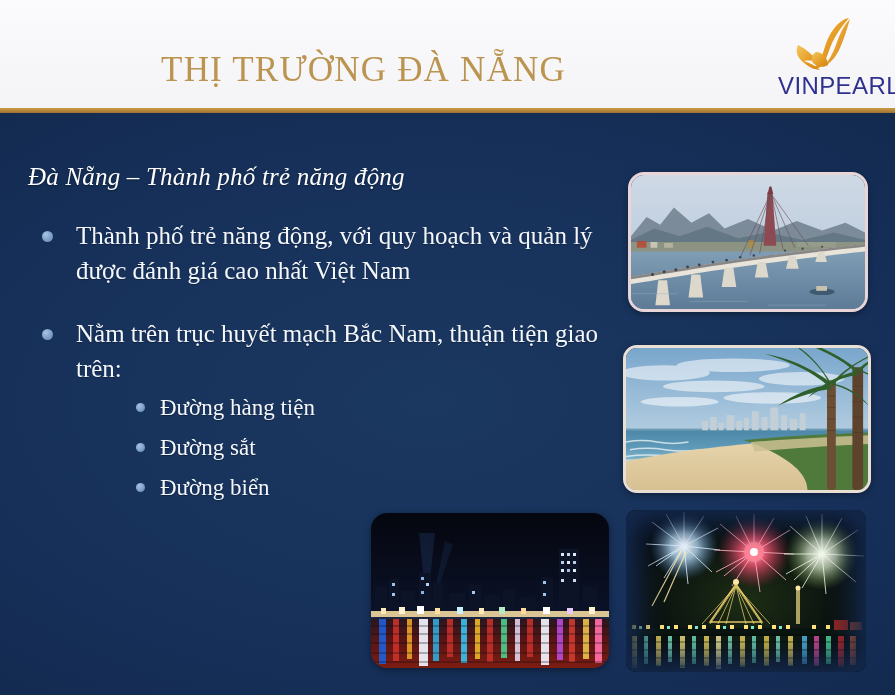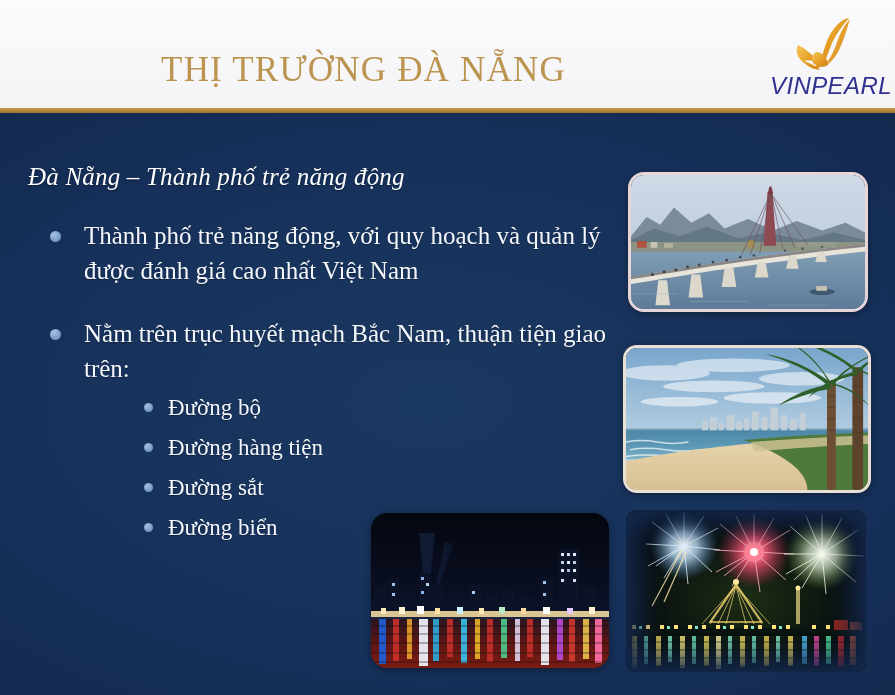--- a/index.html
+++ b/index.html
@@ -33,42 +33,41 @@
     letter-spacing:1.2px;
     color:#bb9450;
     white-space:nowrap;
     padding-left:7px;
   }
 
   
   .logo { position:absolute; left:770px; top:16px; width:118px; height:82px; }
   .logo-bird { position:absolute; left:22px; top:0px; width:66px; height:56px; }
   .logo-word {
-    position:absolute; left:0; top:56px; width:118px;
+    position:absolute; left:8px; top:56px; width:118px;
     text-align:center;
     font-family:"Liberation Sans", sans-serif;
     font-size:24px; font-weight:400;
     letter-spacing:0.4px;
     color:#2f3190;
     white-space:nowrap;
-    font-style:italic;
   }
 
   
   .subtitle {
     position:absolute; left:28px; top:163px;
     font-family:"Liberation Serif", serif;
     font-style:italic; font-weight:normal;
     font-size:25px; color:#ffffff;
     letter-spacing:0.2px;
     text-shadow:0 1px 2px rgba(0,0,0,.35);
     white-space:nowrap;
   }
 
-  .bullets { position:absolute; left:44px; top:218px; width:580px; }
+  .bullets { position:absolute; left:36px; top:218px; width:580px; }
 
   .b1 { position:relative; padding-left:40px; margin-bottom:28px; }
   .b1-dot {
     position:absolute; left:6px; top:13px;
     width:11px; height:11px; border-radius:50%;
     background:radial-gradient(circle at 35% 32%, #a8c2e2 0%, #7a9cc6 60%, #5f83b0 100%);
   }
   .b1-text {
     font-family:"Liberation Serif", serif;
     font-size:25px; line-height:35px; color:#f4f7fb;
@@ -165,24 +164,20 @@
 
     <div class="b1">
       <span class="b1-dot"></span>
       <div class="b1-text">Thành phố trẻ năng động, với quy hoạch và quản lý được đánh giá cao nhất Việt Nam</div>
     </div>
 
     <div class="b1">
       <span class="b1-dot"></span>
       <div class="b1-text">Nằm trên trục huyết mạch Bắc Nam, thuận tiện giao trên:</div>
       <div class="sublist">
-        <div class="b2">
-          <span class="b2-dot"></span>
-          <div class="b2-text">Đường bộ</div>
-        </div>
         <div class="b2">
           <span class="b2-dot"></span>
           <div class="b2-text">Đường hàng tiện</div>
         </div>
         <div class="b2">
           <span class="b2-dot"></span>
           <div class="b2-text">Đường sắt</div>
         </div>
         <div class="b2">
           <span class="b2-dot"></span>

